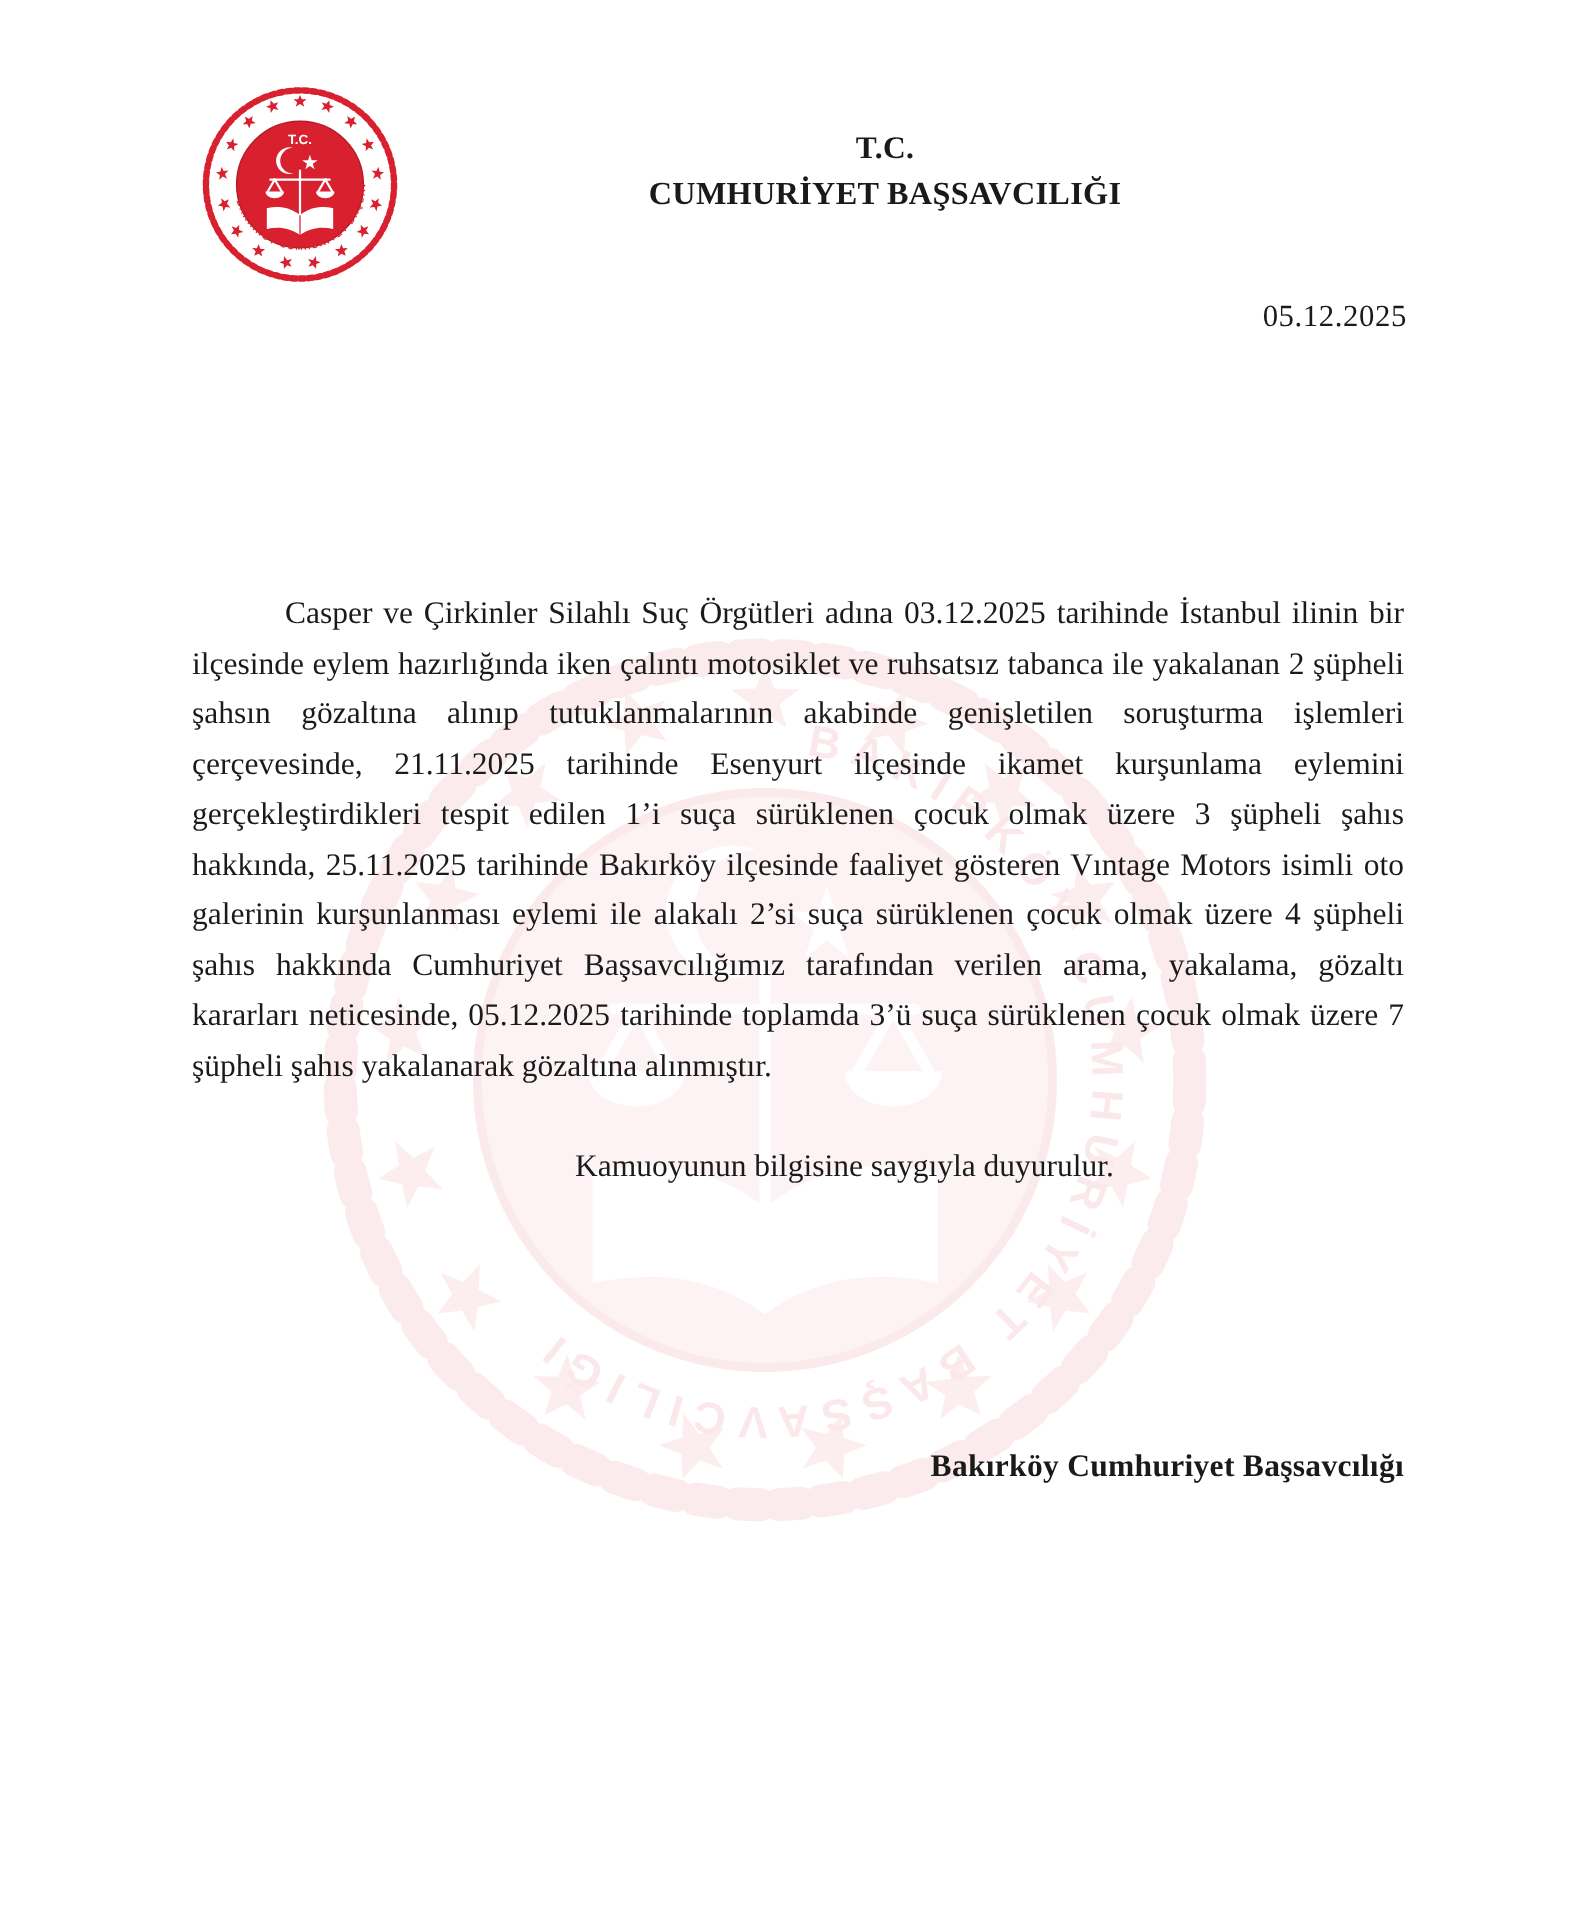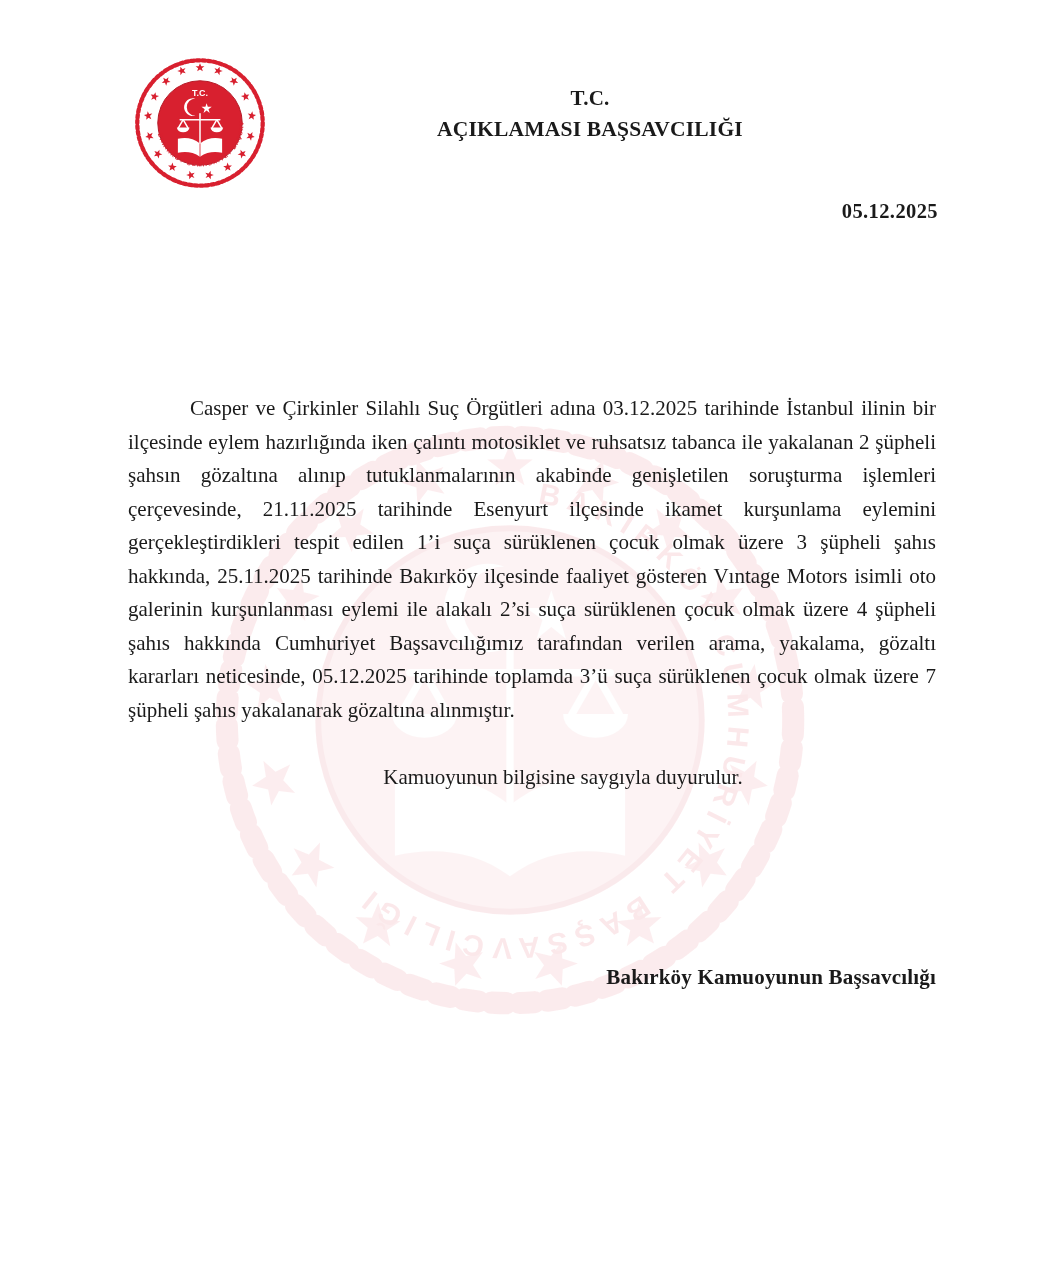--- a/index.html
+++ b/index.html
@@ -68,21 +68,21 @@
   }
   .org-block .line-tc { font-size: 21px; }
   .org-block .line-city { font-size: 21.5px; }
   .org-block .line-office { font-size: 21.5px; }
 
   
   .doc-date {
     position: absolute;
     right: 122px;
     top: 200px;
-    font-weight: bold;
+    font-weight: normal;
     font-size: 20.5px;
     letter-spacing: 0.4px;
     z-index: 2;
   }
 
   
   .doc-title {
     position: absolute;
     left: 0;
     top: 312px;
@@ -264,27 +264,27 @@
           <path d="M200,262 C221,245 245,243 267,248 L267,290 C245,285 221,287 200,302 z"></path>
         </g>
         <g stroke="#d8202f" stroke-width="2.5" fill="none">
           <line x1="200" y1="262" x2="200" y2="302"></line>
         </g>
       </svg>
     </div>
 
     <div class="org-block">
       <div class="line-tc">T.C.</div>
-      <div class="line-office">AÇIKLAMASI BAŞSAVCILIĞI</div>
+      <div class="line-office">CUMHURİYET BAŞSAVCILIĞI</div>
     </div>
   </div>
 
   <div class="doc-date">05.12.2025</div>
 
 
   <div class="body-wrap">
     <p class="para">Casper ve Çirkinler Silahlı Suç Örgütleri adına 03.12.2025 tarihinde İstanbul ilinin bir ilçesinde eylem hazırlığında iken çalıntı motosiklet ve ruhsatsız tabanca ile yakalanan 2 şüpheli şahsın gözaltına alınıp tutuklanmalarının akabinde genişletilen soruşturma işlemleri çerçevesinde, 21.11.2025 tarihinde Esenyurt ilçesinde ikamet kurşunlama eylemini gerçekleştirdikleri tespit edilen 1’i suça sürüklenen çocuk olmak üzere 3 şüpheli şahıs hakkında, 25.11.2025 tarihinde Bakırköy ilçesinde faaliyet gösteren Vıntage Motors isimli  oto galerinin kurşunlanması eylemi ile alakalı 2’si suça sürüklenen çocuk olmak üzere 4 şüpheli şahıs hakkında Cumhuriyet Başsavcılığımız tarafından verilen arama, yakalama, gözaltı kararları neticesinde,  05.12.2025 tarihinde toplamda 3’ü suça sürüklenen çocuk olmak üzere 7 şüpheli şahıs yakalanarak gözaltına alınmıştır.</p>
     <p class="closing">Kamuoyunun bilgisine saygıyla duyurulur.</p>
   </div>
 
-  <div class="signature">Bakırköy Kamuoyunun Başsavcılığı</div>
+  <div class="signature">Bakırköy Cumhuriyet Başsavcılığı</div>
 
 </div>
 
 </body></html>

